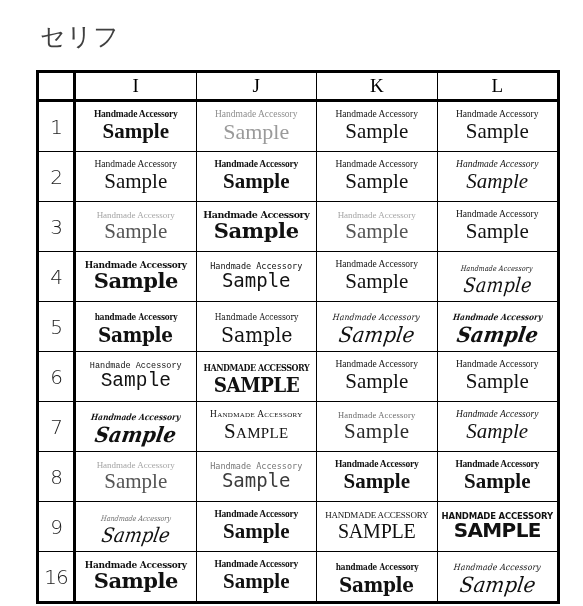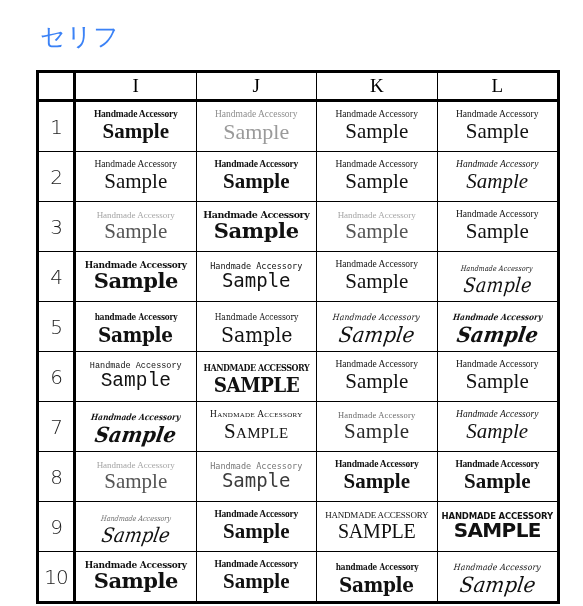--- a/index.html
+++ b/index.html
@@ -23,21 +23,21 @@
   }
 
   #title {
     position: absolute;
     left: 40px;
     top: 24px;
     font-family: "DejaVu Sans", sans-serif;
     font-size: 25px;
     font-weight: 400;
     letter-spacing: 1px;
-    color: #3b82f6;
+    color: #404040;
     line-height: 1;
   }
 
   #font-table {
     position: absolute;
     left: 36px;
     top: 70px;
     width: 512px;
     border-collapse: collapse;
     table-layout: fixed;
@@ -347,21 +347,21 @@
           <td class="sample f-caps">
             <span class="spec-top">HANDMADE ACCESSORY</span>
             <span class="spec-main">SAMPLE</span>
           </td>
           <td class="sample f-caps-sans">
             <span class="spec-top">HANDMADE ACCESSORY</span>
             <span class="spec-main">SAMPLE</span>
           </td>
         </tr>
         <tr>
-          <td class="rownum">10</td>
+          <td class="rownum">16</td>
           <td class="sample f-slab">
             <span class="spec-top">Handmade Accessory</span>
             <span class="spec-main">Sample</span>
           </td>
           <td class="sample f-serif-bold">
             <span class="spec-top">Handmade Accessory</span>
             <span class="spec-main">Sample</span>
           </td>
           <td class="sample f-gothic"><span class="spec-top">handmade Accessory</span><span class="spec-main">Sample</span></td>
           <td class="sample f-script"><span class="spec-top">Handmade Accessory</span><span class="spec-main">Sample</span></td>

